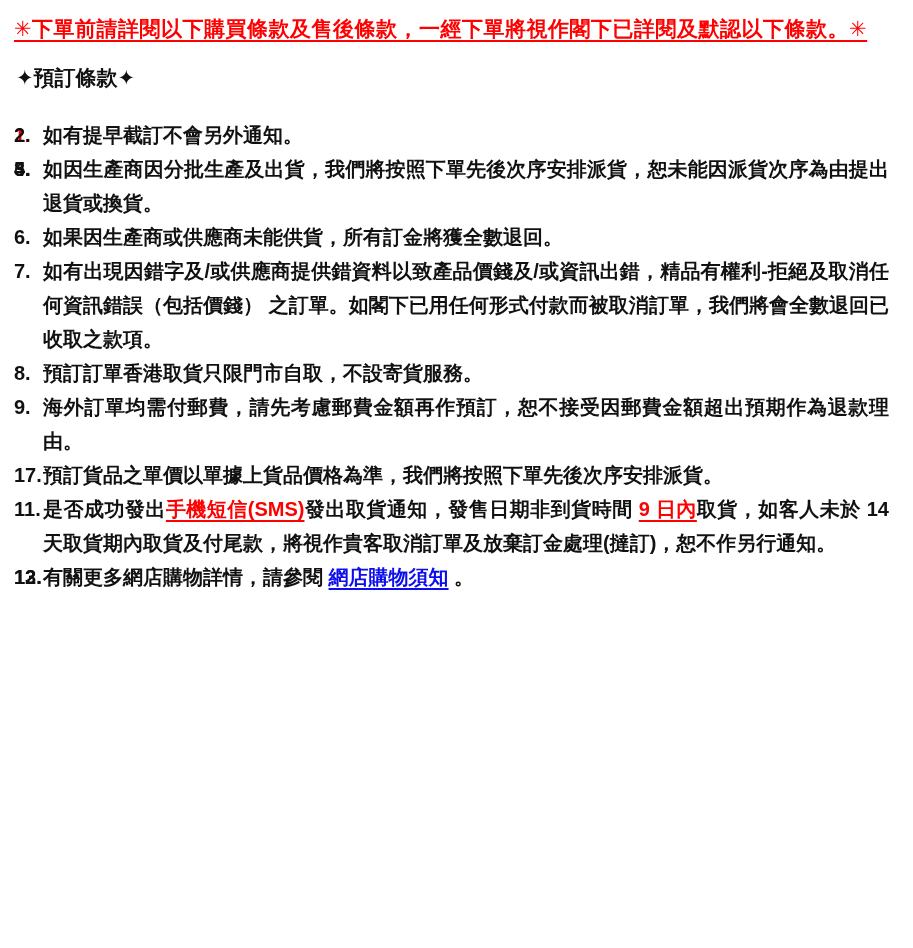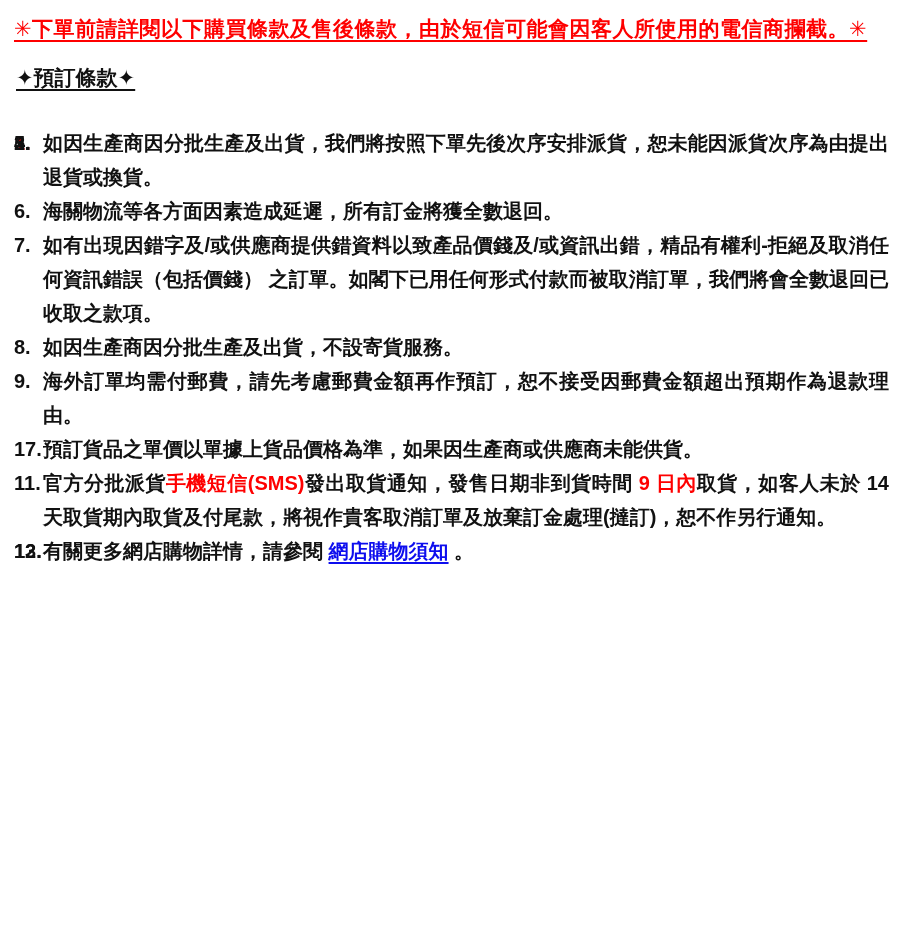--- a/index.html
+++ b/index.html
@@ -12,56 +12,55 @@
   .page{padding:14px 24px 0 14px;}
   .title{
     margin:0;
     font-size:21px;line-height:30px;
     color:#fe0000;
     text-decoration:underline;
     text-underline-offset:4px;
     letter-spacing:0.5px;
   }
   .heading{
-    margin:20px 0 16px 2px;
+    margin:20px 0 8px 2px;
     font-size:21px;line-height:28px;
     color:#111111;
-    text-decoration:underline;
     text-underline-offset:4px;
     display:inline-block;
   }
   .terms{margin-top:18px;font-size:20px;line-height:34px;color:#111111;}
   .term{position:relative;padding-left:29px;text-align:justify;text-justify:inter-ideograph;}
   .num{position:absolute;left:0;top:0;text-align:left;}
   .seg-normal{color:#111111;}
   .seg-red{color:#fe0000;}
   .num.seg-red{color:#fe0000;}
   .seg-red-underline{
-    color:#fe0000;text-underline-offset:4px;
+    color:#fe0000;text-decoration:underline;text-underline-offset:4px;
   }
   .seg-link{
     color:#0d0dee;text-decoration:underline;text-underline-offset:4px;cursor:pointer;
   }
 </style>
 </head>
 <body>
 
 <div class="page">
-  <h1 class="title">✳下單前請詳閱以下購買條款及售後條款，由於短信可能會因客人所使用的電信商攔截。✳</h1>
+  <h1 class="title">✳下單前請詳閱以下購買條款及售後條款，一經下單將視作閣下已詳閱及默認以下條款。✳</h1>
   <div>
     <h2 class="heading">✦預訂條款✦</h2>
   </div>
   <div class="terms" id="terms-list">
       <div class="term"><span class="num seg-red">1.</span></div>
-      <div class="term"><span class="num">2.</span></div>
+      <div class="term"><span class="num">2.</span><span><span class="seg-normal">如有提早截訂不會另外通知。</span></span></div>
       <div class="term"><span class="num">3.</span></div>
       <div class="term"><span class="num">4.</span></div>
       <div class="term"><span class="num">5.</span><span><span class="seg-normal">如因生產商因分批生產及出貨，我們將按照下單先後次序安排派貨，恕未能因派貨次序為由提出退貨或換貨。</span></span></div>
-      <div class="term"><span class="num">6.</span><span><span class="seg-normal">海關物流等各方面因素造成延遲，所有訂金將獲全數退回。</span></span></div>
+      <div class="term"><span class="num">6.</span><span><span class="seg-normal">如果因生產商或供應商未能供貨，所有訂金將獲全數退回。</span></span></div>
       <div class="term"><span class="num">7.</span><span><span class="seg-normal">如有出現因錯字及/或供應商提供錯資料以致產品價錢及/或資訊出錯，精品有權利-拒絕及取消任何資訊錯誤（包括價錢） 之訂單。如閣下已用任何形式付款而被取消訂單，我們將會全數退回已收取之款項。</span></span></div>
-      <div class="term"><span class="num">8.</span><span><span class="seg-normal">如因生產商因分批生產及出貨，不設寄貨服務。</span></span></div>
+      <div class="term"><span class="num">8.</span><span><span class="seg-normal">預訂訂單香港取貨只限門市自取，不設寄貨服務。</span></span></div>
       <div class="term"><span class="num">9.</span><span><span class="seg-normal">海外訂單均需付郵費，請先考慮郵費金額再作預訂，恕不接受因郵費金額超出預期作為退款理由。</span></span></div>
-      <div class="term"><span class="num">17.</span><span><span class="seg-normal">預訂貨品之單價以單據上貨品價格為準，如果因生產商或供應商未能供貨。</span></span></div>
-      <div class="term"><span class="num">11.</span><span><span class="seg-normal">官方分批派貨</span><span class="seg-red-underline">手機短信(SMS)</span><span class="seg-normal">發出取貨通知，發售日期非到貨時間 </span><span class="seg-red-underline">9 日內</span><span class="seg-normal">取貨，如客人未於 14 天取貨期內取貨及付尾款，將視作貴客取消訂單及放棄訂金處理(撻訂)，恕不作另行通知。</span></span></div>
+      <div class="term"><span class="num">17.</span><span><span class="seg-normal">預訂貨品之單價以單據上貨品價格為準，我們將按照下單先後次序安排派貨。</span></span></div>
+      <div class="term"><span class="num">11.</span><span><span class="seg-normal">是否成功發出</span><span class="seg-red-underline">手機短信(SMS)</span><span class="seg-normal">發出取貨通知，發售日期非到貨時間 </span><span class="seg-red-underline">9 日內</span><span class="seg-normal">取貨，如客人未於 14 天取貨期內取貨及付尾款，將視作貴客取消訂單及放棄訂金處理(撻訂)，恕不作另行通知。</span></span></div>
       <div class="term"><span class="num">12.</span></div>
       <div class="term"><span class="num">13.</span><span><span class="seg-normal">有關更多網店購物詳情，請參閱 </span><span class="seg-link">網店購物須知</span><span class="seg-normal"> 。</span></span></div>
     </div>
 </div>
 
 </body></html>

